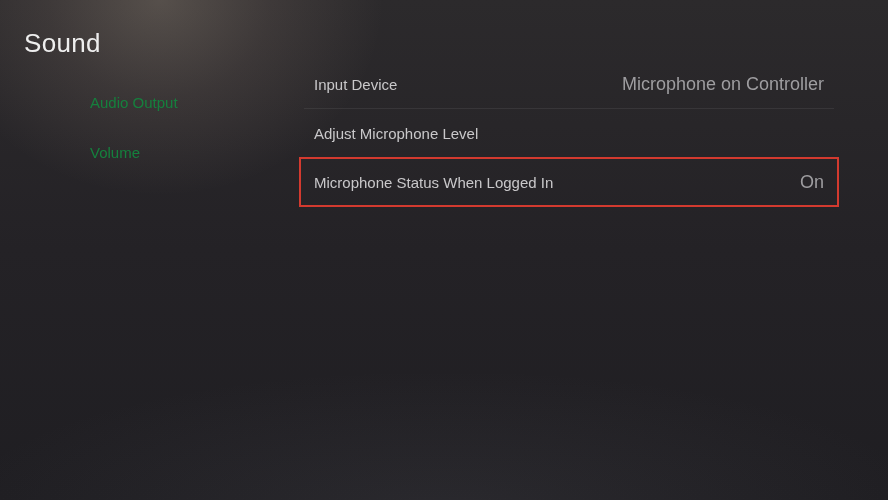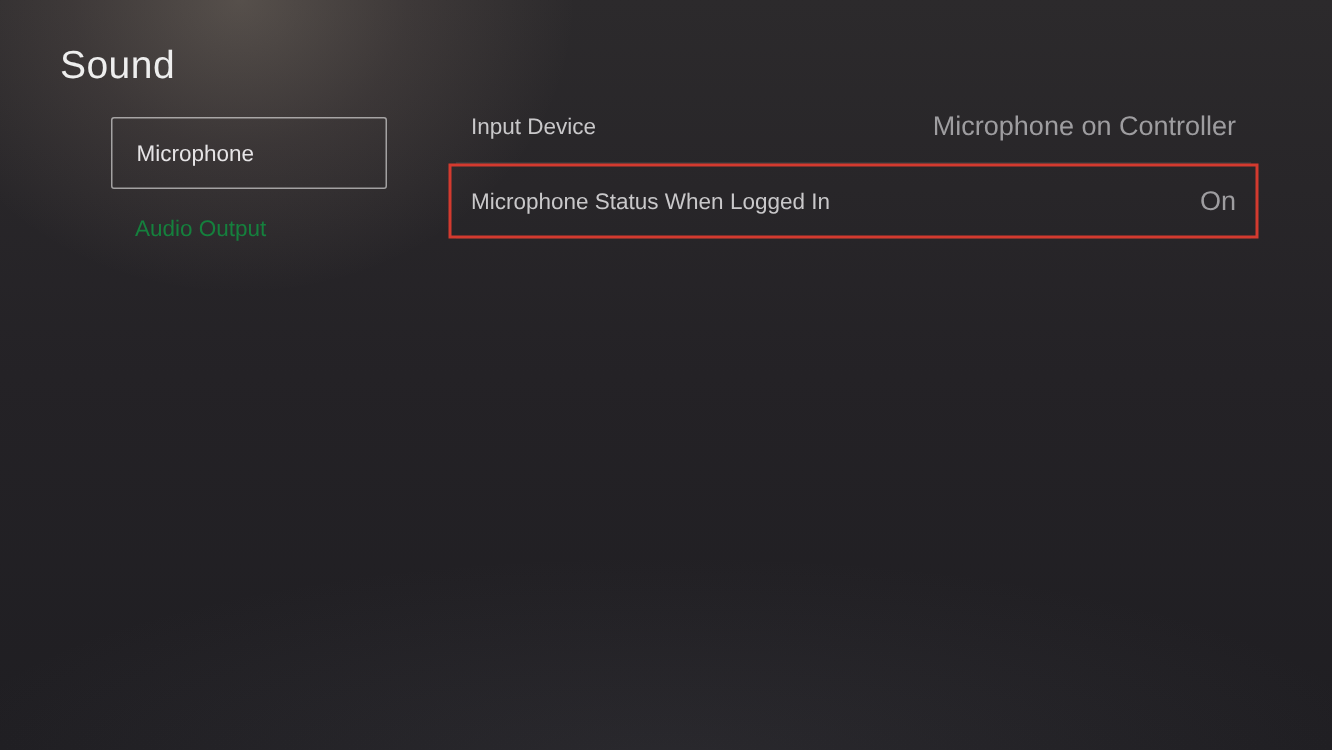--- a/index.html
+++ b/index.html
@@ -16,21 +16,21 @@
         rgba(120,120,130,0.12) 0%,
         rgba(0,0,0,0) 70%),
       linear-gradient(180deg, #2c2a2c 0%, #242226 50%, #1f1e22 100%);
     color: #d6d6d8;
     position: relative;
   }
 
   .page-title {
     position: absolute;
     top: 28px;
-    left: 40px;
+    left: 24px;
     font-size: 26px;
     font-weight: 300;
     color: #eeeeee;
     letter-spacing: 0.3px;
   }
 
   .sidebar {
     position: absolute;
     top: 78px;
     left: 74px;
@@ -82,36 +82,40 @@
     outline: 2px solid #d33a2f;
     outline-offset: -1px;
   }
 </style>
 </head>
 <body>
 
 <h1 class="page-title">Sound</h1>
 
 <nav class="sidebar">
-  <div class="sidebar-item selected">
-    <span>Microphone</span>
+  <div class="sidebar-item">
+    <span>Audio Output</span>
   </div>
   <div class="sidebar-item">
-    <span>Audio Output</span>
+    <span>Volume</span>
   </div>
 </nav>
 
 <div class="content">
 
   <div class="row">
     <span>Input Device</span>
     <span class="value">Microphone on Controller</span>
   </div>
   <div class="divider"></div>
 
+  <div class="row">
+    <span>Adjust Microphone Level</span>
+    <span class="value"></span>
+  </div>
   <div class="divider"></div>
 
   <div class="row highlighted">
     <span>Microphone Status When Logged In</span>
     <span class="value">On</span>
   </div>
   <div class="divider"></div>
 
 
 </div>

